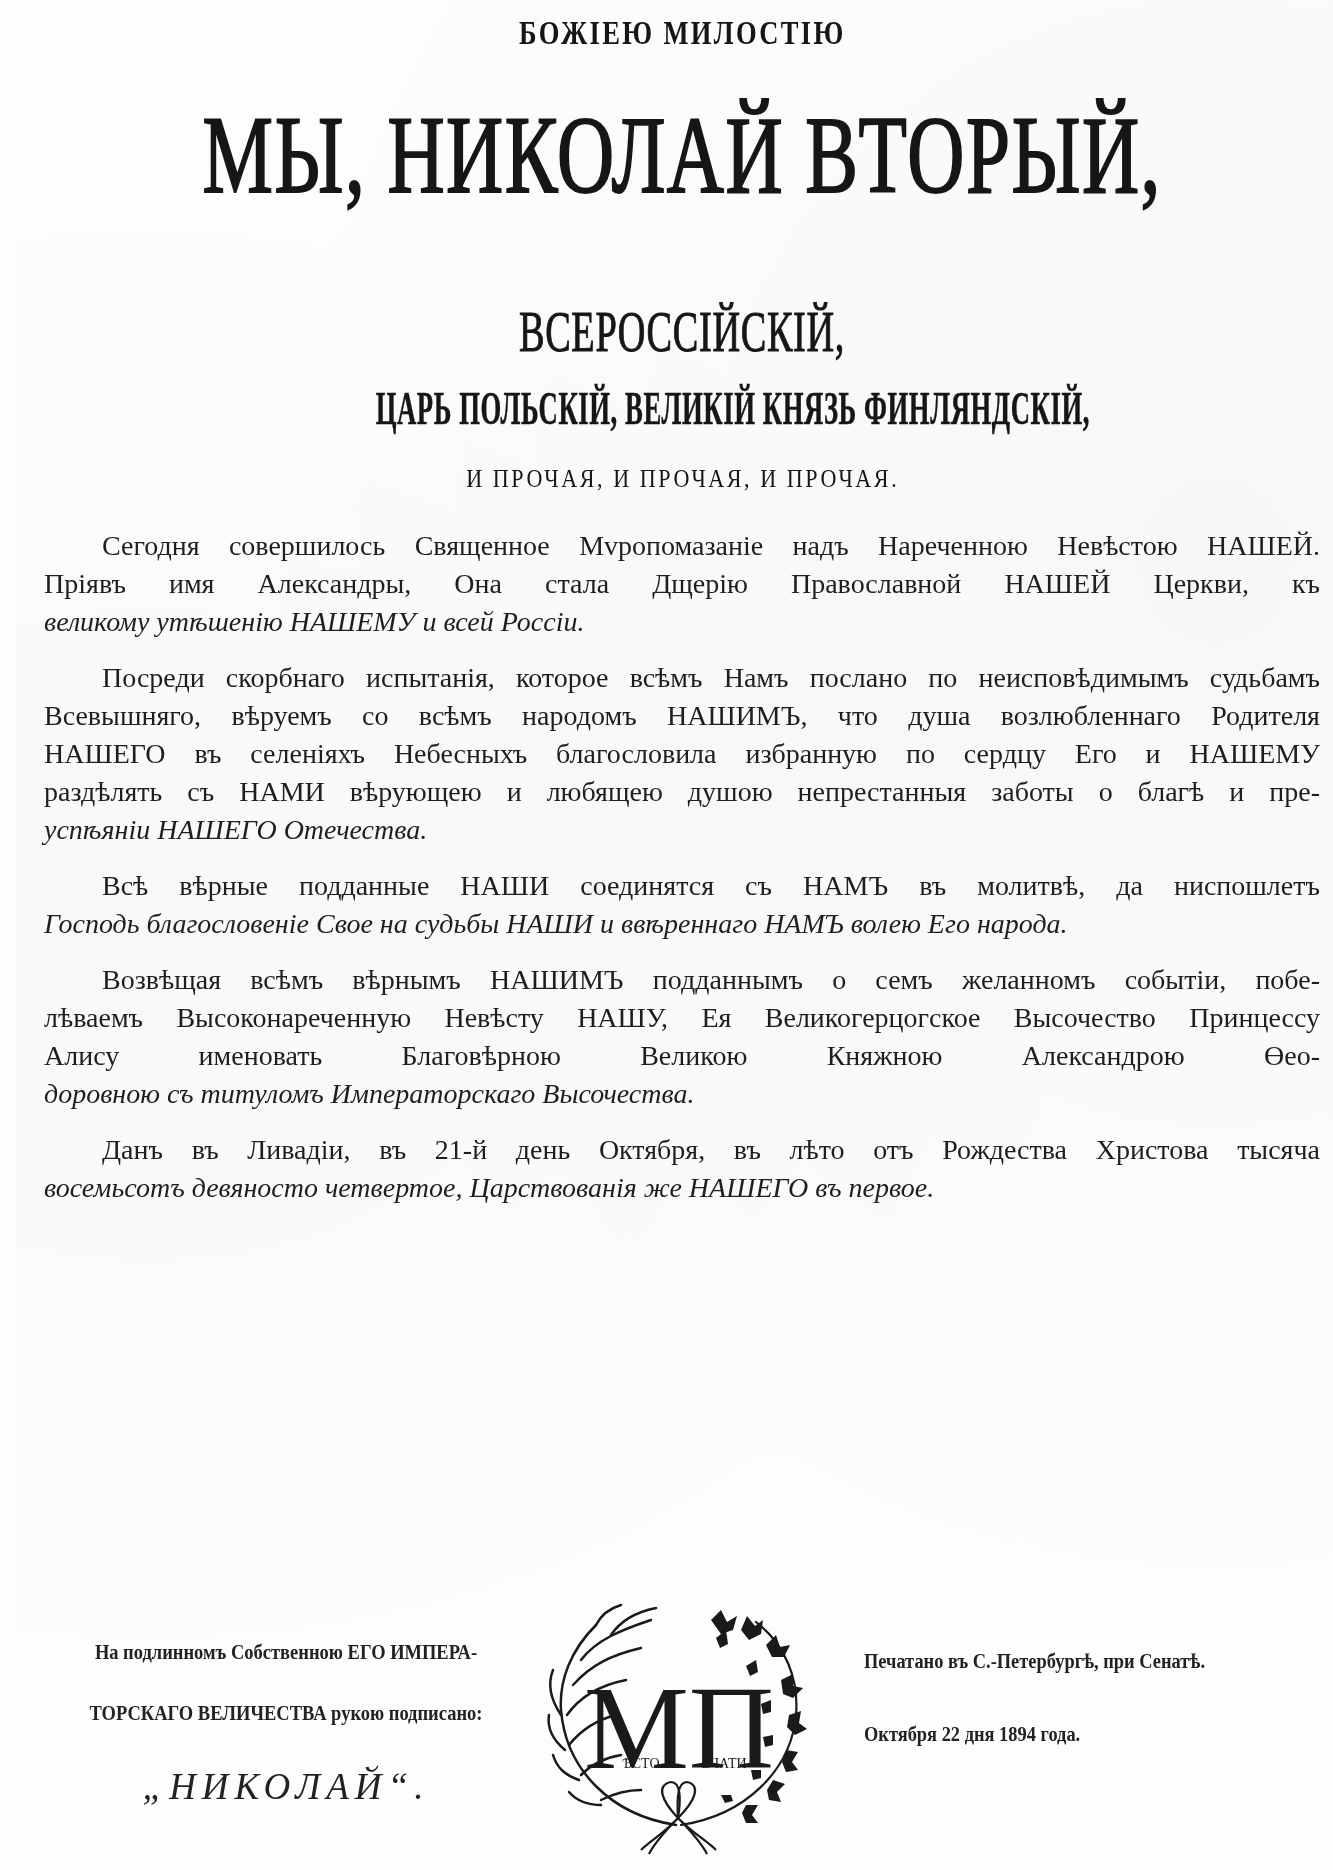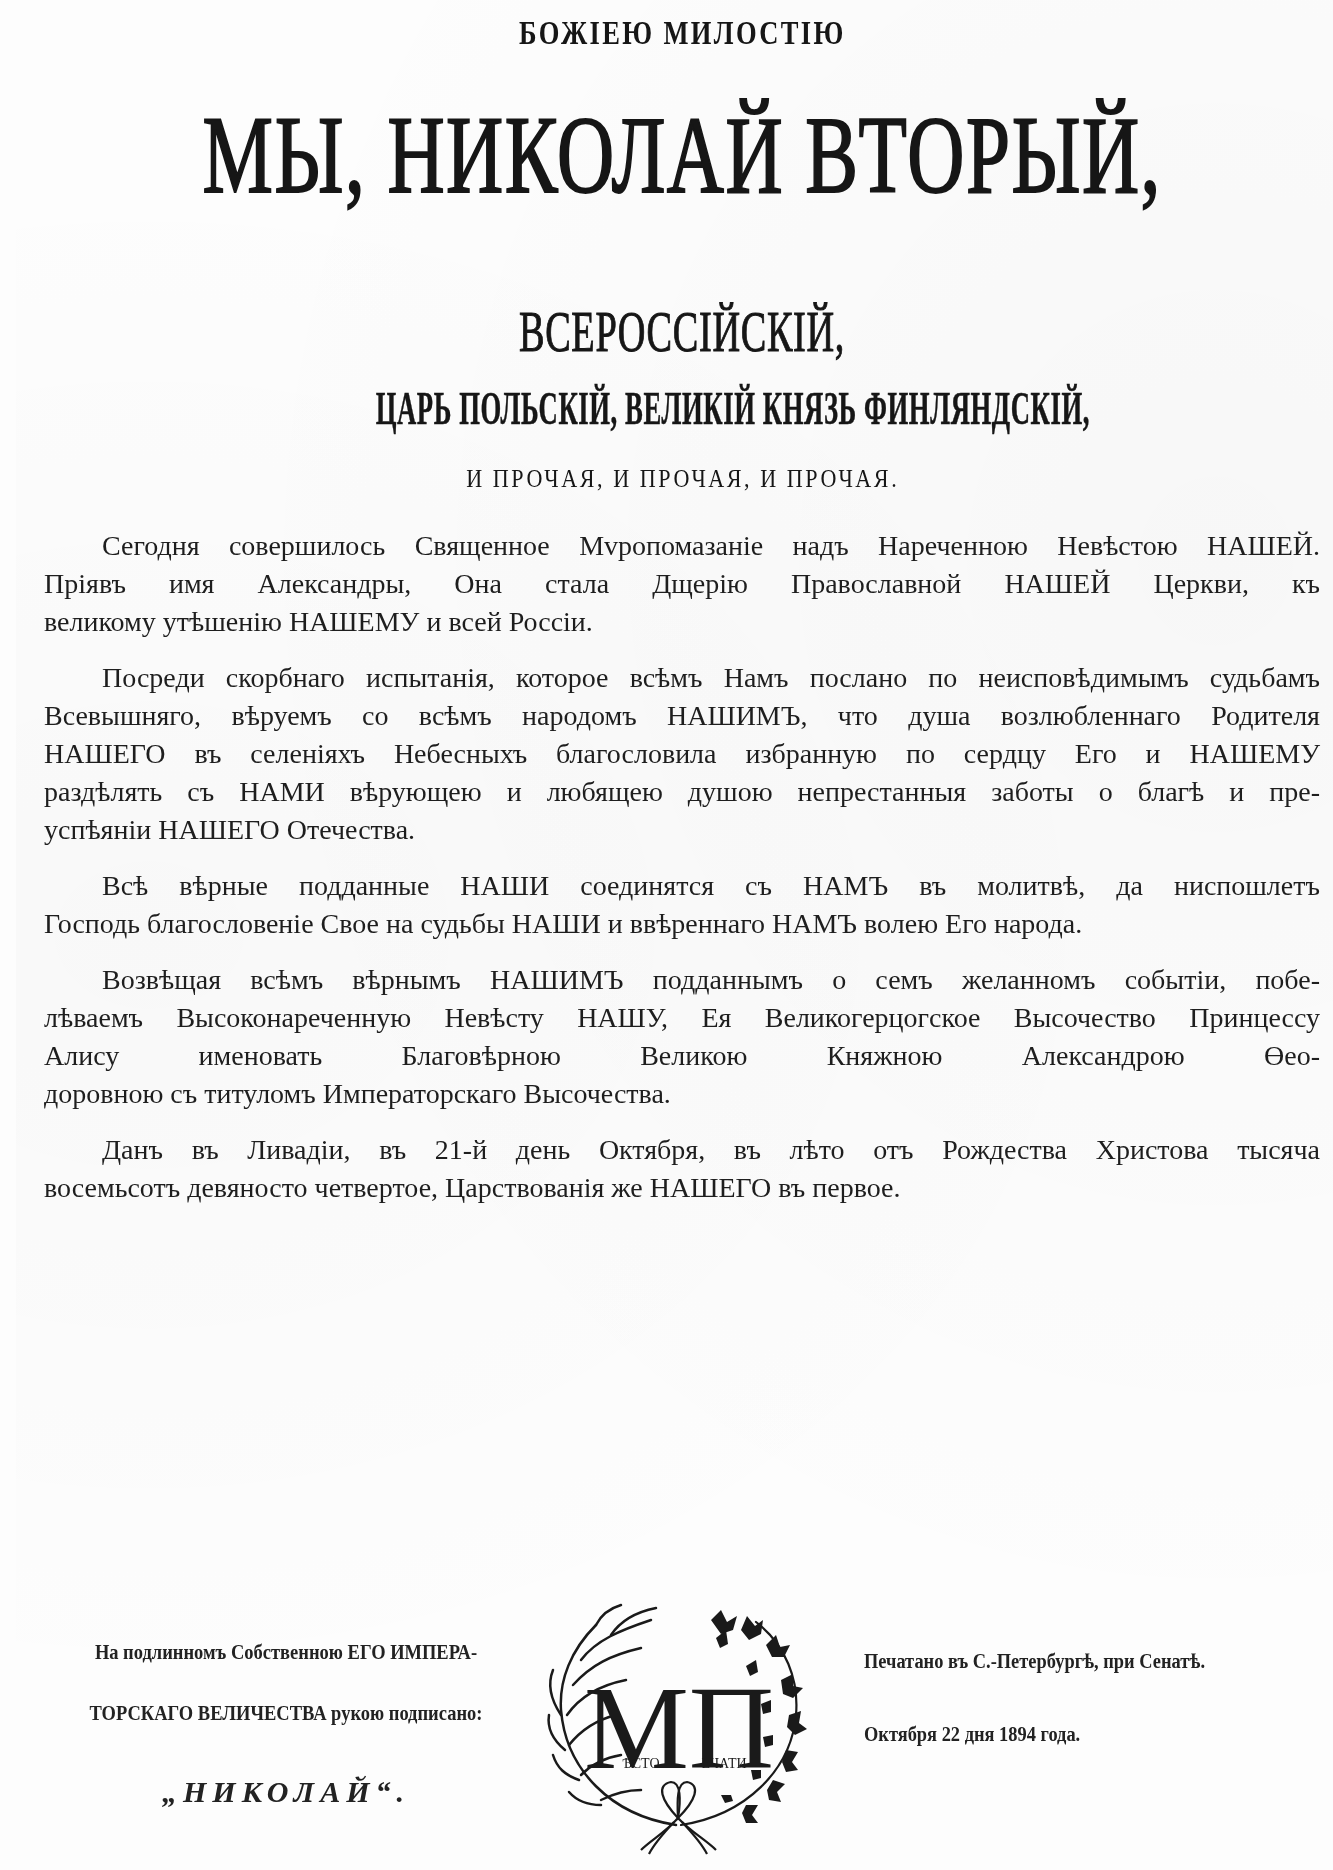--- a/index.html
+++ b/index.html
@@ -71,20 +71,21 @@
       text-align-last: left;
     }
     .para .line {
       display: block;
       text-align: justify;
       text-align-last: justify;
       white-space: nowrap;
     }
     .para .line.last {
       text-align-last: left;
+      font-style: italic;
     }
     .para .line.first {
       text-indent: 58px;
     }
     .para .line:not(.first) {
       text-indent: 0;
     }
     .para { text-indent: 0; }
 
     .footer-left {
@@ -99,25 +100,25 @@
     }
     .footer-left .fl-line {
       display: block;
       font-size: 21px;
       transform: scaleX(0.88);
       white-space: nowrap;
     }
     .footer-left .fl-line + .fl-line { margin-top: 36px; }
     .footer-left .signature {
       display: block;
-      margin-top: 49px;
-      font-size: 30px;
+      margin-top: 39px;
+      font-size: 37px;
       font-style: italic;
       letter-spacing: 6px;
-      font-weight: bold;
+      font-weight: normal;
     }
 
     .seal {
       position: absolute;
       left: 525px;
       top: 1600px;
       width: 275px;
       height: 255px;
     }
 

